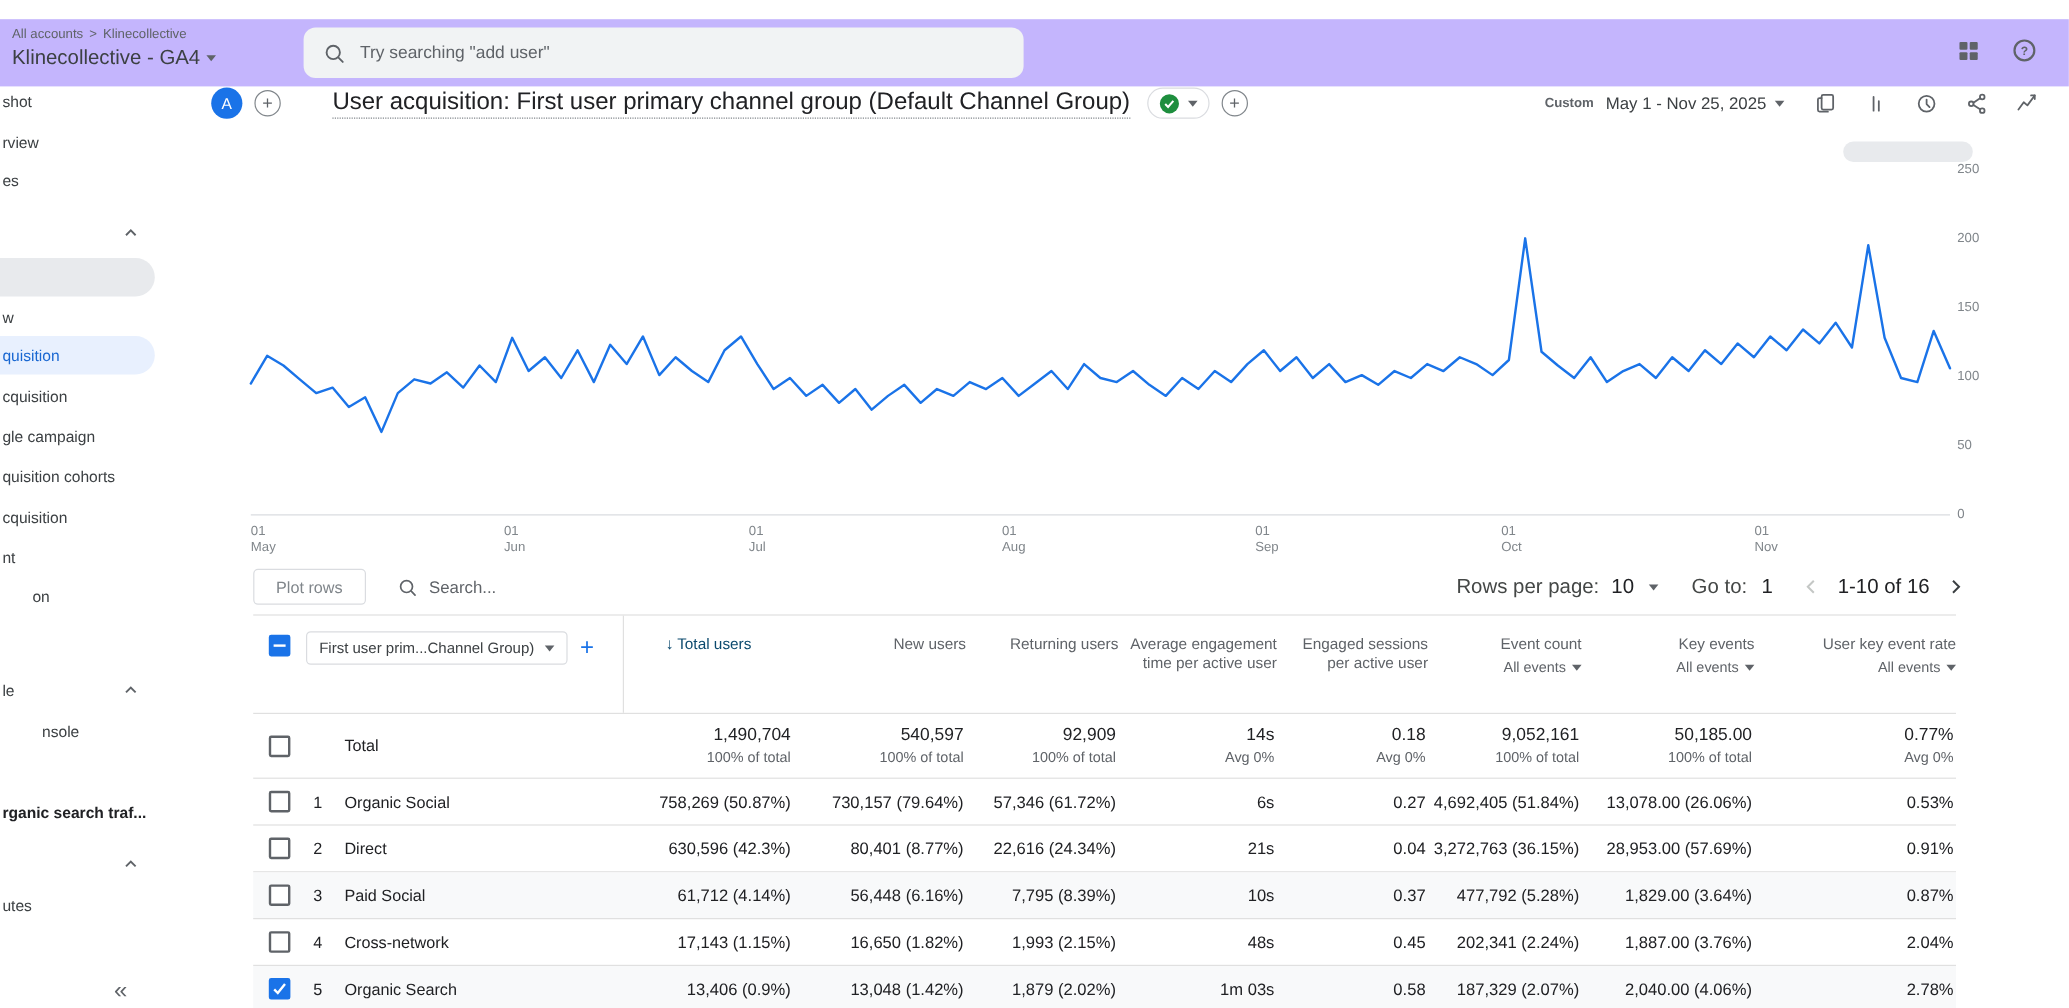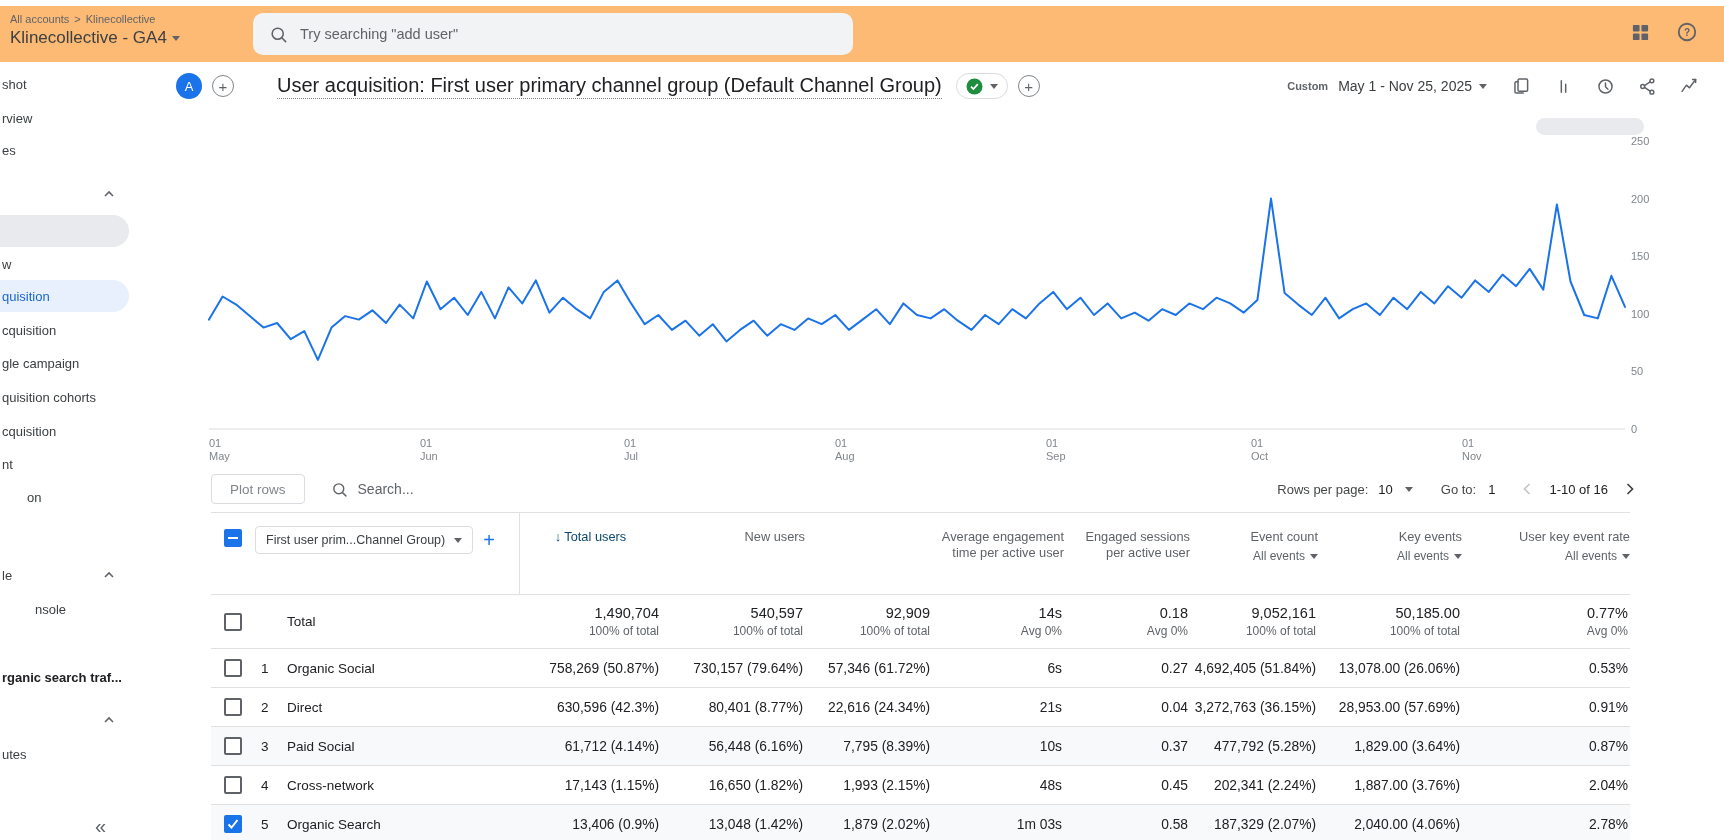--- a/index.html
+++ b/index.html
@@ -1,20 +1,20 @@
 <!DOCTYPE html>
 <html><head>
 <meta charset="utf-8">
 <style>
 *{margin:0;padding:0;box-sizing:border-box;}
 html,body{width:1724px;height:840px;overflow:hidden;background:#fff;
   font-family:"Liberation Sans","DejaVu Sans",sans-serif;color:#202124;}
 
 
-.topbar{position:absolute;top:6px;left:0;width:100%;height:56px;background:#fdba74;z-index:5;}
+.topbar{position:absolute;top:16px;left:0;width:100%;height:56px;background:#c4b5fd;z-index:5;}
 .tb-left{position:absolute;left:10px;top:7px;}
 .breadcrumb{font-size:11px;color:#5f6368;display:flex;gap:5px;align-items:center;white-space:nowrap;}
 .prop-row{display:flex;align-items:center;gap:5px;margin-top:3px;cursor:pointer;}
 .prop-title{font-size:17px;color:#3c4043;}
 .tri{display:inline-block;width:0;height:0;border-left:4px solid transparent;border-right:4px solid transparent;border-top:5px solid #5f6368;}
 .searchbar{position:absolute;left:253px;top:7px;width:600px;height:42px;background:#f1f3f4;border-radius:10px;display:flex;align-items:center;padding:0 16px;gap:12px;cursor:text;}
 .search-ph{font-size:14.5px;color:#5f6368;}
 .tb-icons{position:absolute;right:26px;top:15px;display:flex;gap:26px;align-items:center;}
 .tb-icon{display:flex;cursor:pointer;}
 
@@ -44,21 +44,21 @@
 .chart-wrap{position:relative;height:350px;}
 #chart-svg{position:absolute;left:0;top:0;}
 .ytick{position:absolute;left:1502px;font-size:11px;color:#80868b;transform:translateY(-50%);}
 .xlab{position:absolute;top:321px;font-size:11px;color:#80868b;line-height:13px;}
 .chart-chip{position:absolute;left:1407px;top:2px;width:108px;height:17px;background:#e8eaed;border-radius:9px;}
 
 
 .controls{display:flex;align-items:center;height:46px;margin-left:82px;margin-right:78px;}
 .plot-rows{border:1px solid #dadce0;background:#fff;color:#80868b;font-size:13.5px;border-radius:4px;height:30px;padding:0 18px;font-family:inherit;}
 .tsearch{display:flex;align-items:center;gap:10px;margin-left:26px;color:#5f6368;font-size:14px;cursor:text;}
-.pager{margin-left:auto;display:flex;align-items:center;font-size:13px;color:#444746;}
+.pager{margin-left:auto;display:flex;align-items:center;font-size:17px;color:#444746;}
 .rpp{display:flex;align-items:center;gap:12px;margin:0 28px 0 10px;cursor:pointer;color:#202124;}
 .goto-lbl{margin-right:12px;}
 .goto{margin-right:16px;color:#202124;cursor:text;}
 .pg-btn{display:flex;cursor:pointer;margin:0 6px;}
 .range-lbl{margin:0 6px;color:#202124;}
 
 
 .dtable{margin-left:82px;width:1419px;
   --cols:44px 32px 232px 142px 144px 127px 132px 126px 128px 144px 168px;}
 .thead{display:grid;grid-template-columns:var(--cols);height:83px;border-top:1px solid #e0e0e0;border-bottom:1px solid #e0e0e0;}
@@ -324,20 +324,23 @@
         </div>
         <span class="add-dim">+</span>
       </div>
 
     <div class="th-metric sep" style="grid-column: 4;">
           <div class="th-label sorted"><span class="sort-arrow">↓</span><span>Total users</span></div>
         </div>
         <div class="th-metric" style="grid-column: 5;">
           <div class="th-label"><span>New users</span></div>
         </div>
+        <div class="th-metric" style="grid-column: 6;">
+          <div class="th-label"><span>Returning users</span></div>
+        </div>
         <div class="th-metric" style="grid-column: 7;">
           <div class="th-label"><span>Average engagement time per active user</span></div>
         </div>
         <div class="th-metric" style="grid-column: 8;">
           <div class="th-label"><span>Engaged sessions per active user</span></div>
         </div>
         <div class="th-metric" style="grid-column: 9;">
           <div class="th-label"><span>Event count</span></div>
           <div class="th-sub">
             <span>All events</span>

